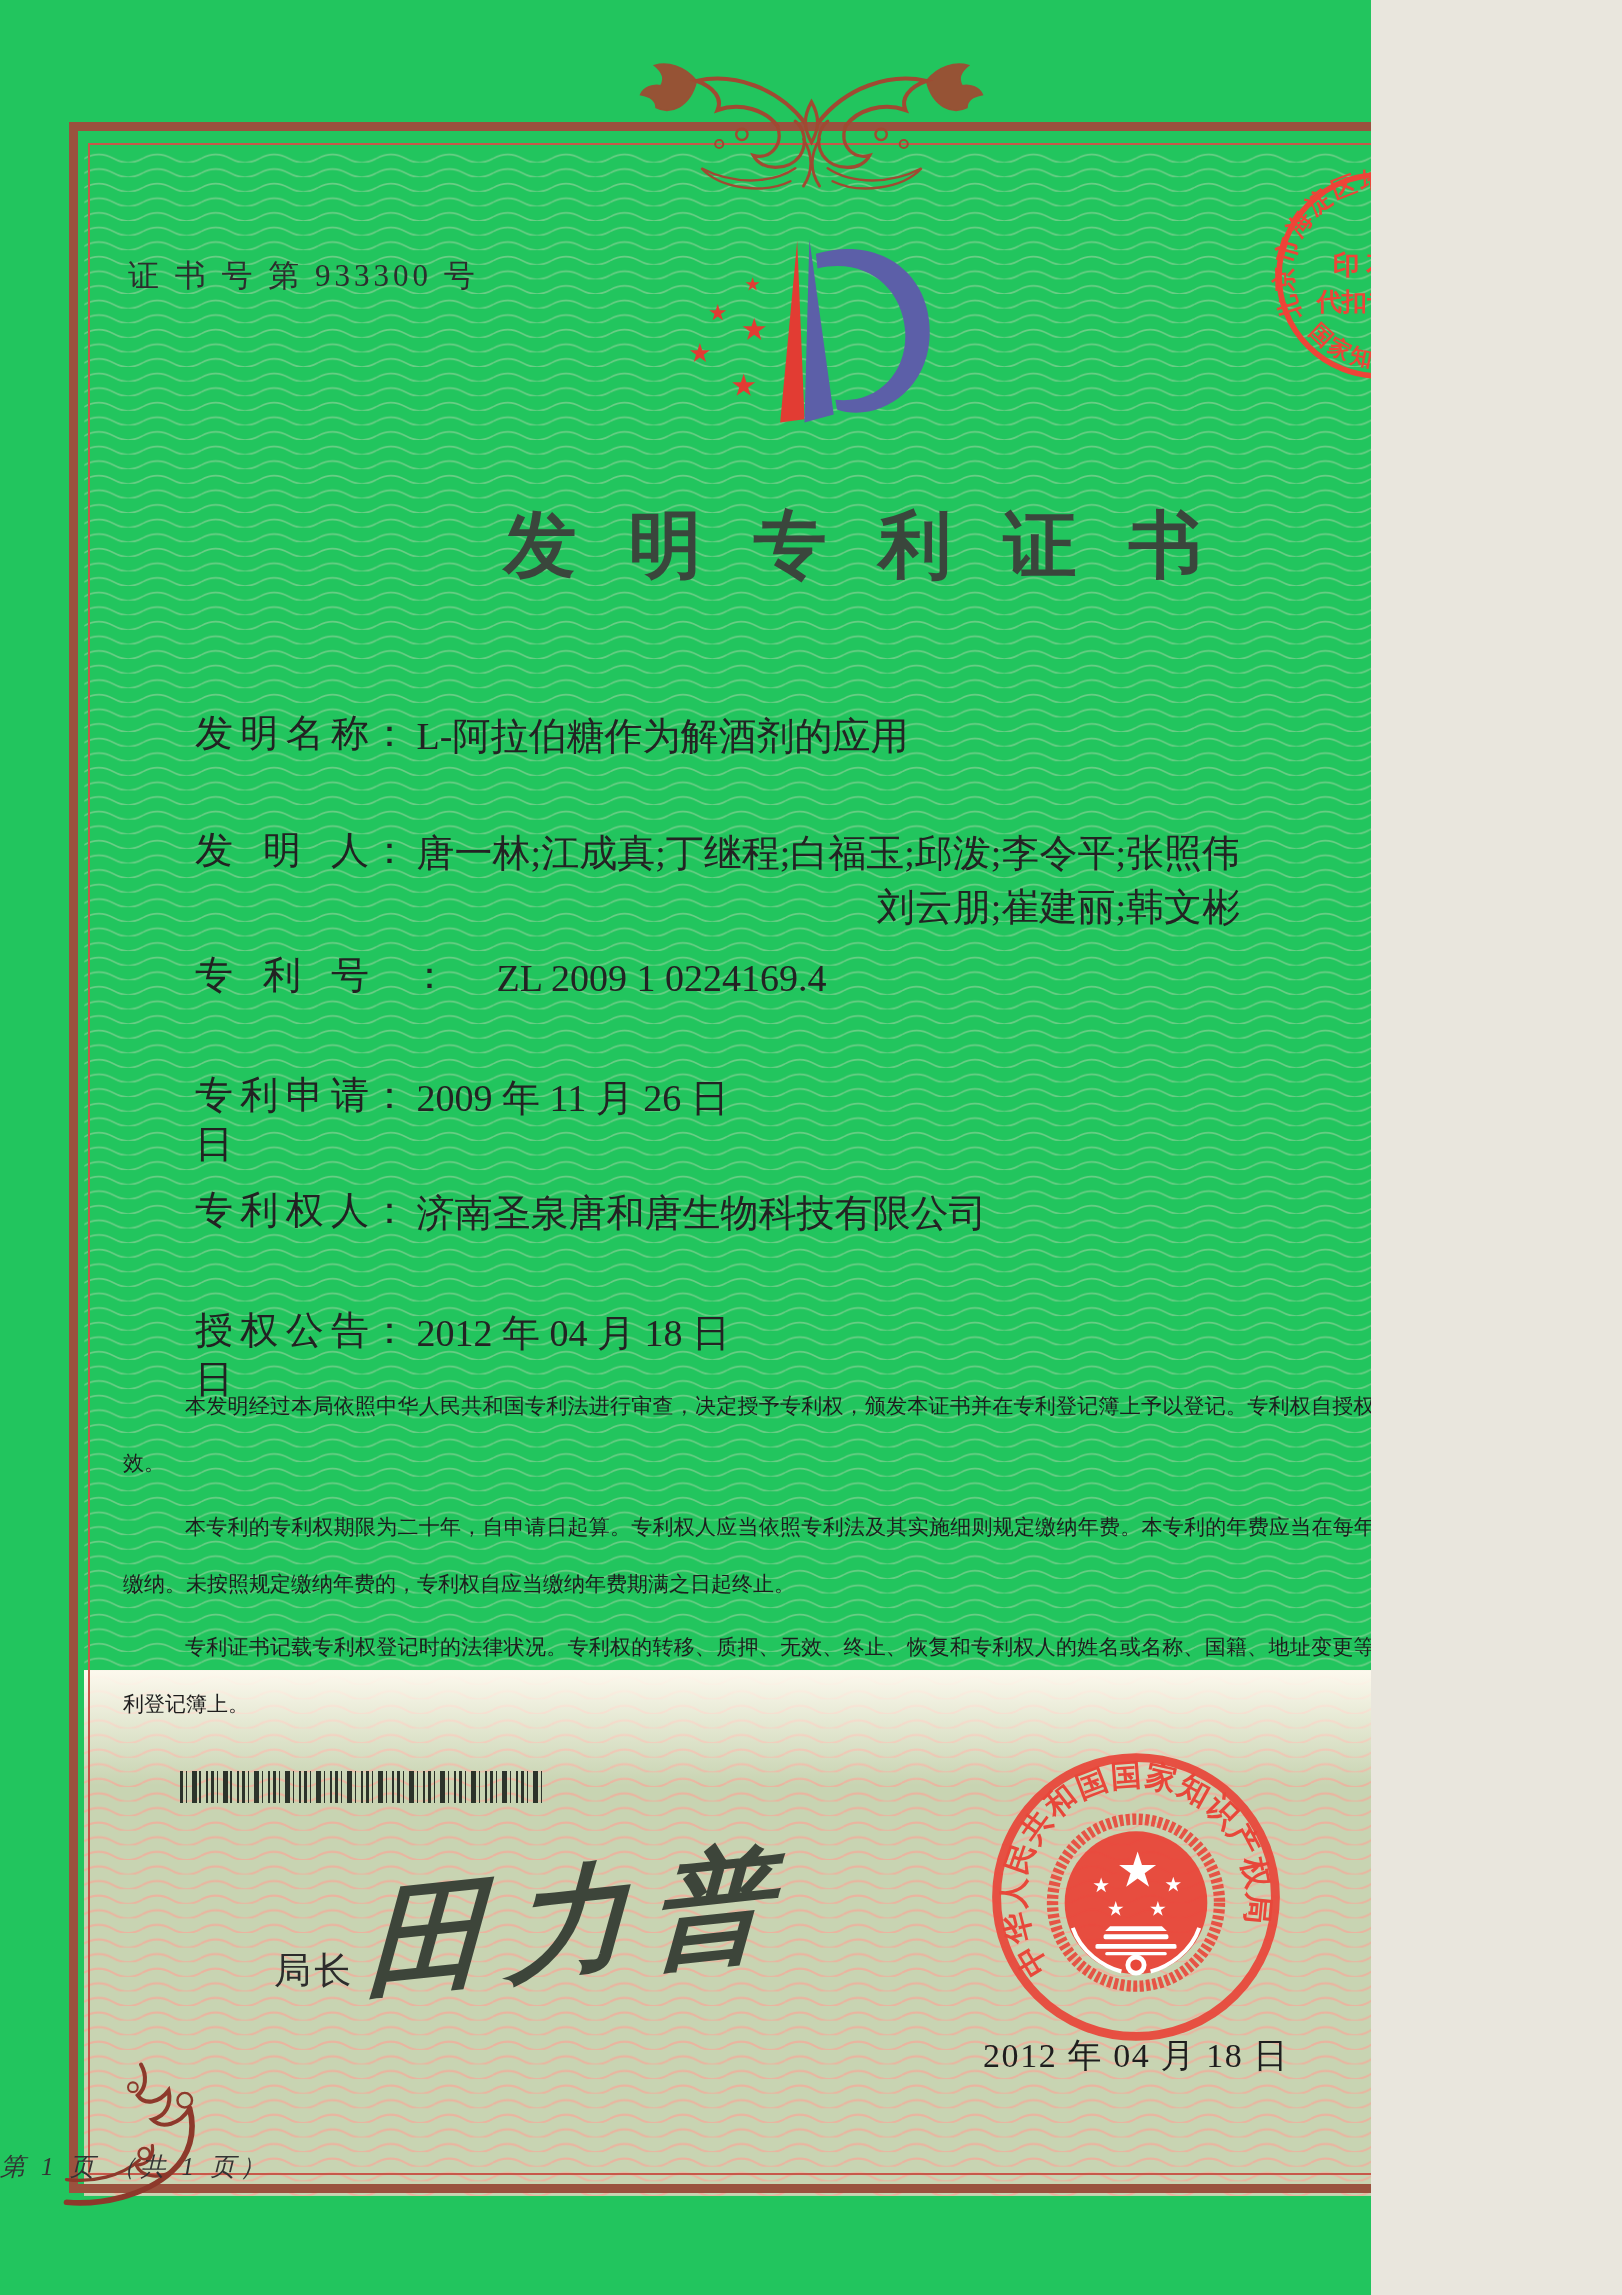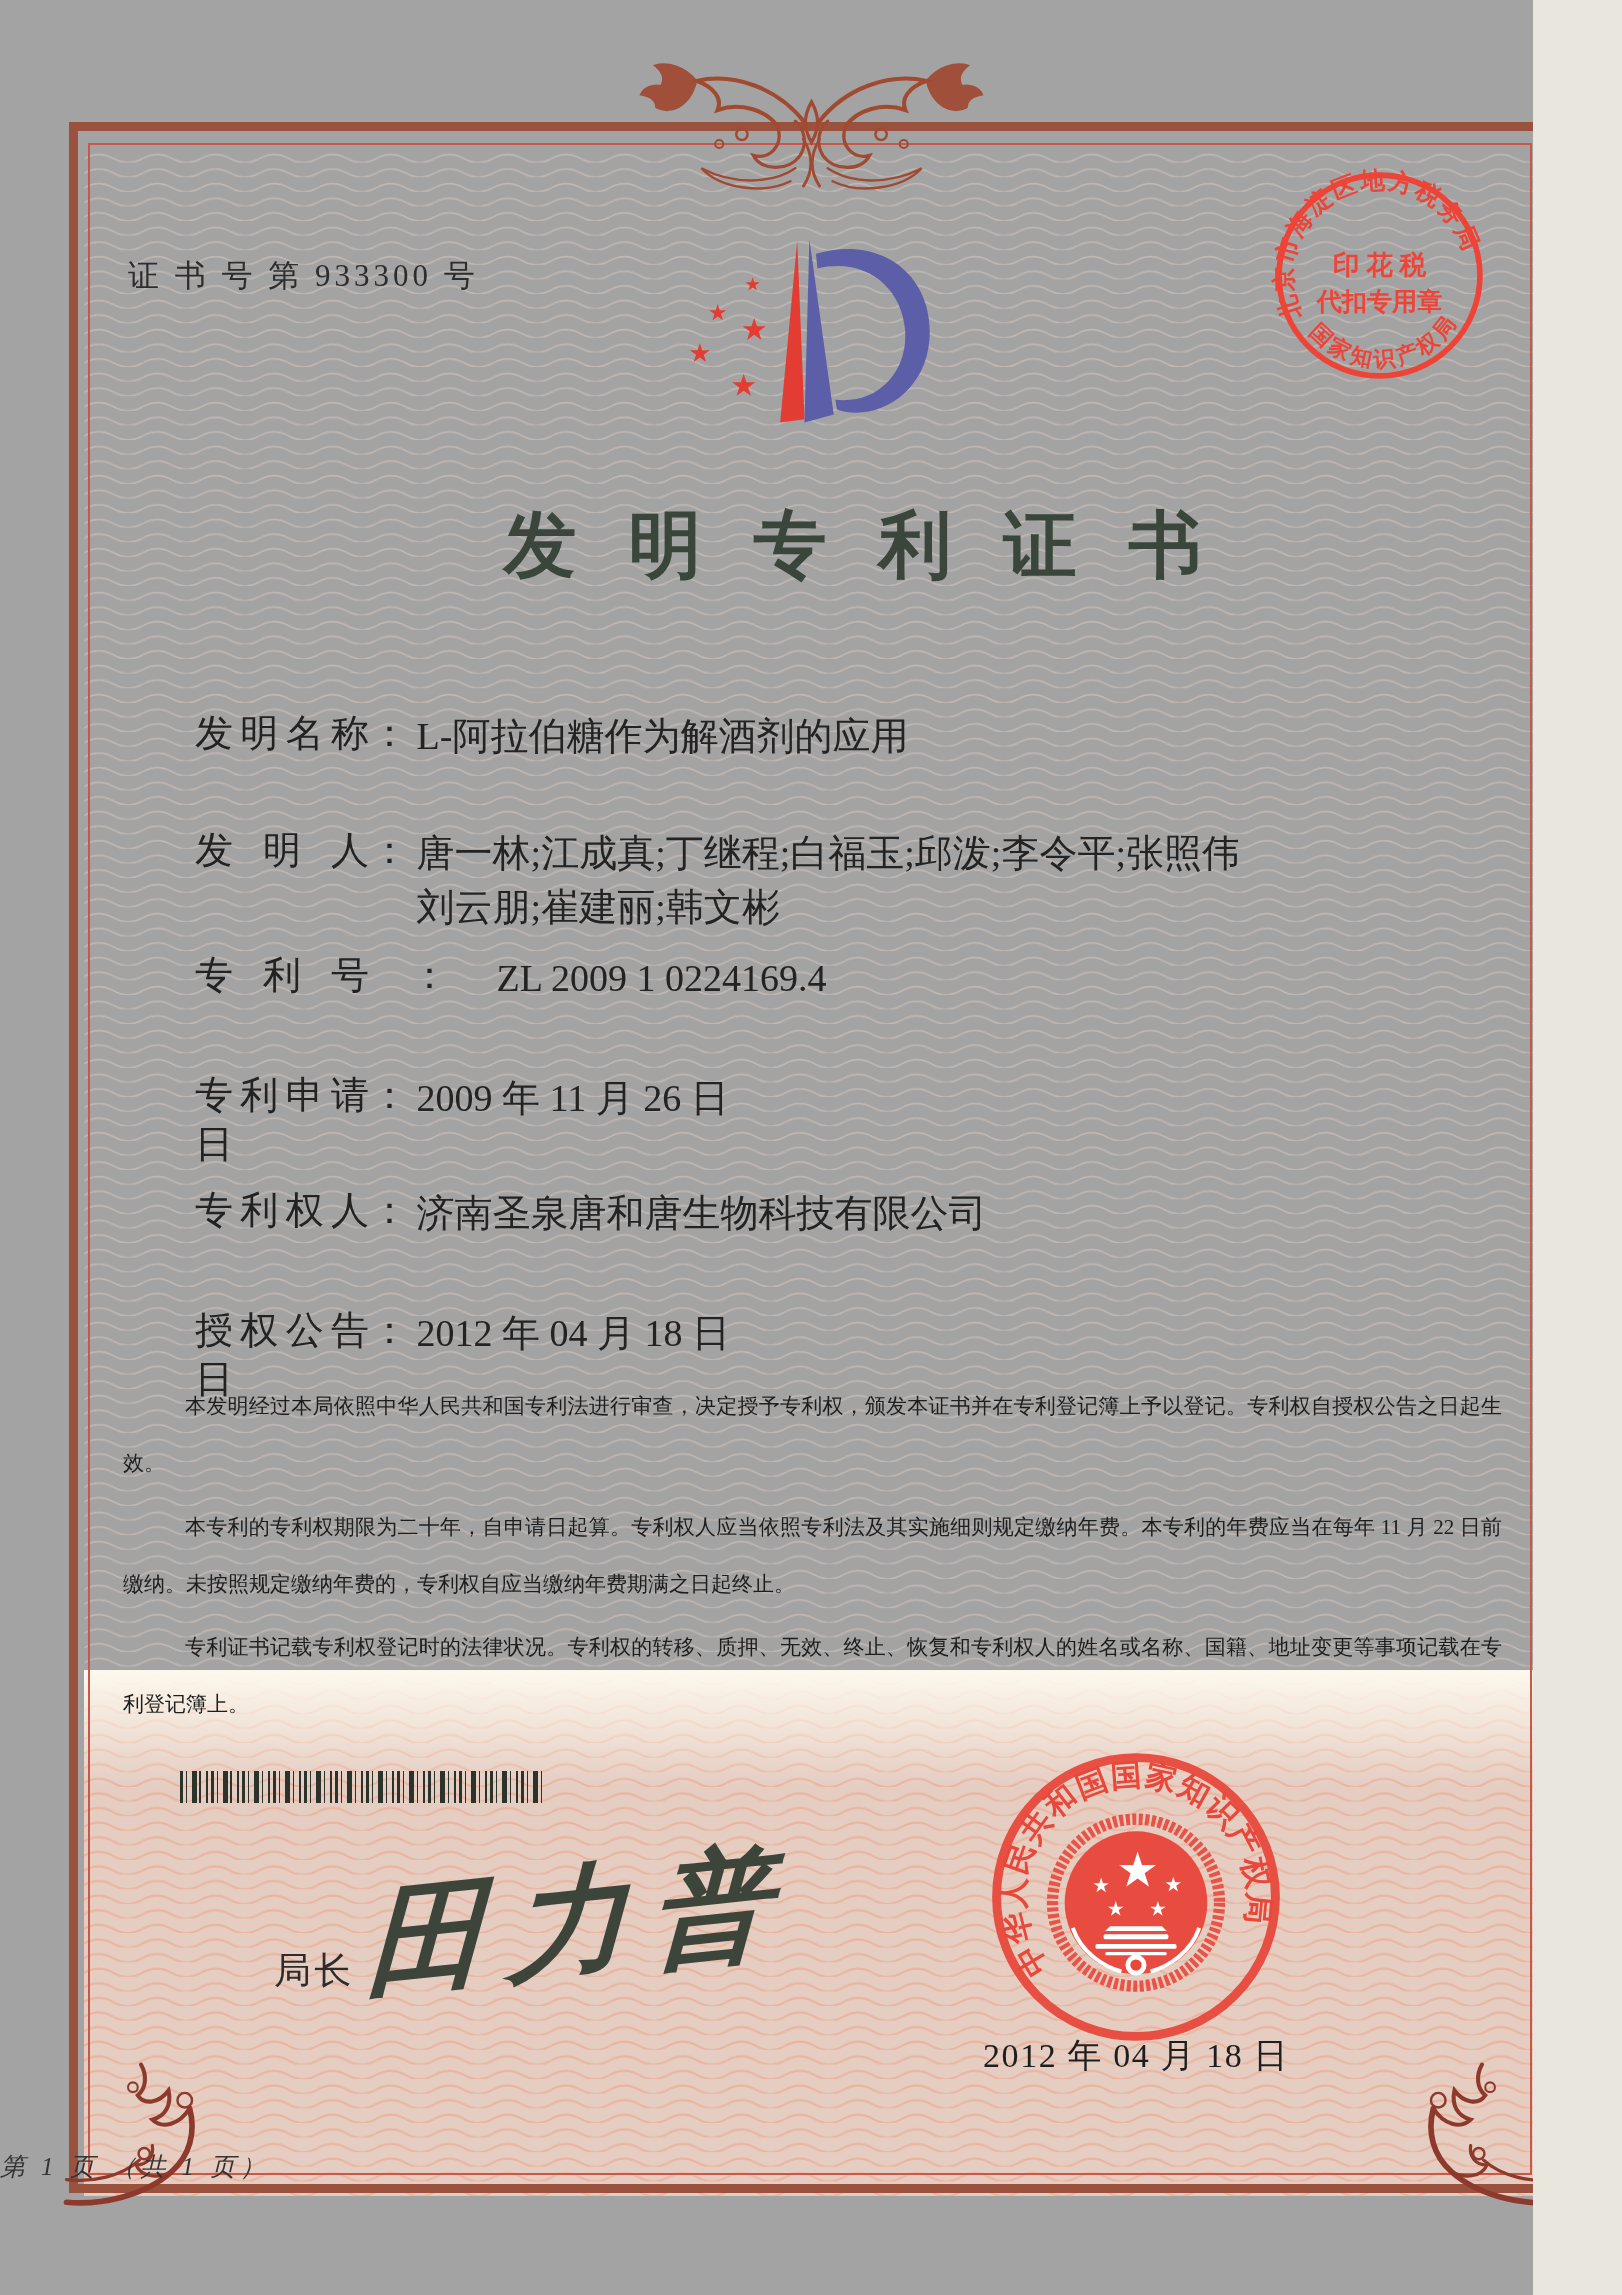--- a/index.html
+++ b/index.html
@@ -1,31 +1,31 @@
 <!DOCTYPE html>
 <html style="font-size:13px"><head>
 <meta charset="utf-8">
 <style>
   html,body{margin:0;padding:0;background:#e9e6dd;}
-  #page{position:relative;width:1533px;height:2295px;background:#a3a3a3;overflow:hidden;
+  #page{position:relative;width:1371px;height:2295px;background:#22c55e;overflow:hidden;
         font-family:"Liberation Serif","DejaVu Serif",serif;color:#232323;}
   
   .frame-outer{position:absolute;left:69px;top:122px;width:1478px;height:2071px;
                border:9px solid #9a523e;box-sizing:border-box;}
   .frame-inner{position:absolute;left:88px;top:143px;width:1444px;height:2032px;
                border:2.4px solid #c8584a;box-sizing:border-box;}
   
   .cert-no{position:absolute;left:128px;top:255px;font-size:31px;letter-spacing:4px;color:#2d2d2d;}
   .title{position:absolute;left:0;top:497px;width:1623px;text-align:center;
          font-size:73px;font-weight:bold;color:#3a463c;letter-spacing:52px;text-indent:52px;white-space:nowrap;padding-left:41px;}
   
   .row{position:absolute;left:195px;font-size:38px;line-height:49px;display:flex;align-items:flex-start;}
   .row .lab{display:inline-block;width:174px;text-align:justify;text-align-last:justify;color:#222;}
   .row .colon{display:inline-block;padding:0 8px 0 1.6px;}
-  .row .val{white-space:pre-line;max-width:1120px;line-height:54px;}
+  .row .val{white-space:pre-line;max-width:1120px;line-height:54px;text-align:right;}
   
   .body-text{position:absolute;left:123px;top:1378px;width:1379px;}
   .body-text p{margin:0 0 6.5px 0;font-size:21px;line-height:57px;text-indent:62px;color:#1d1d1d;text-align:justify;}
   
   .barcode{position:absolute;left:180px;top:1771px;width:367px;height:32px;
     background:repeating-linear-gradient(90deg,
       #2c332a 0 3.2px,transparent 3.2px 5.7px,#2c332a 5.7px 7.3px,transparent 7.3px 12px,
       #2c332a 12px 17px,transparent 17px 19.5px,#2c332a 19.5px 21px,transparent 21px 26px,
       #2c332a 26px 28px,transparent 28px 31px);}
   .director{position:absolute;left:274px;top:1946px;font-size:37px;color:#2c2c2c;letter-spacing:3.2px;}

